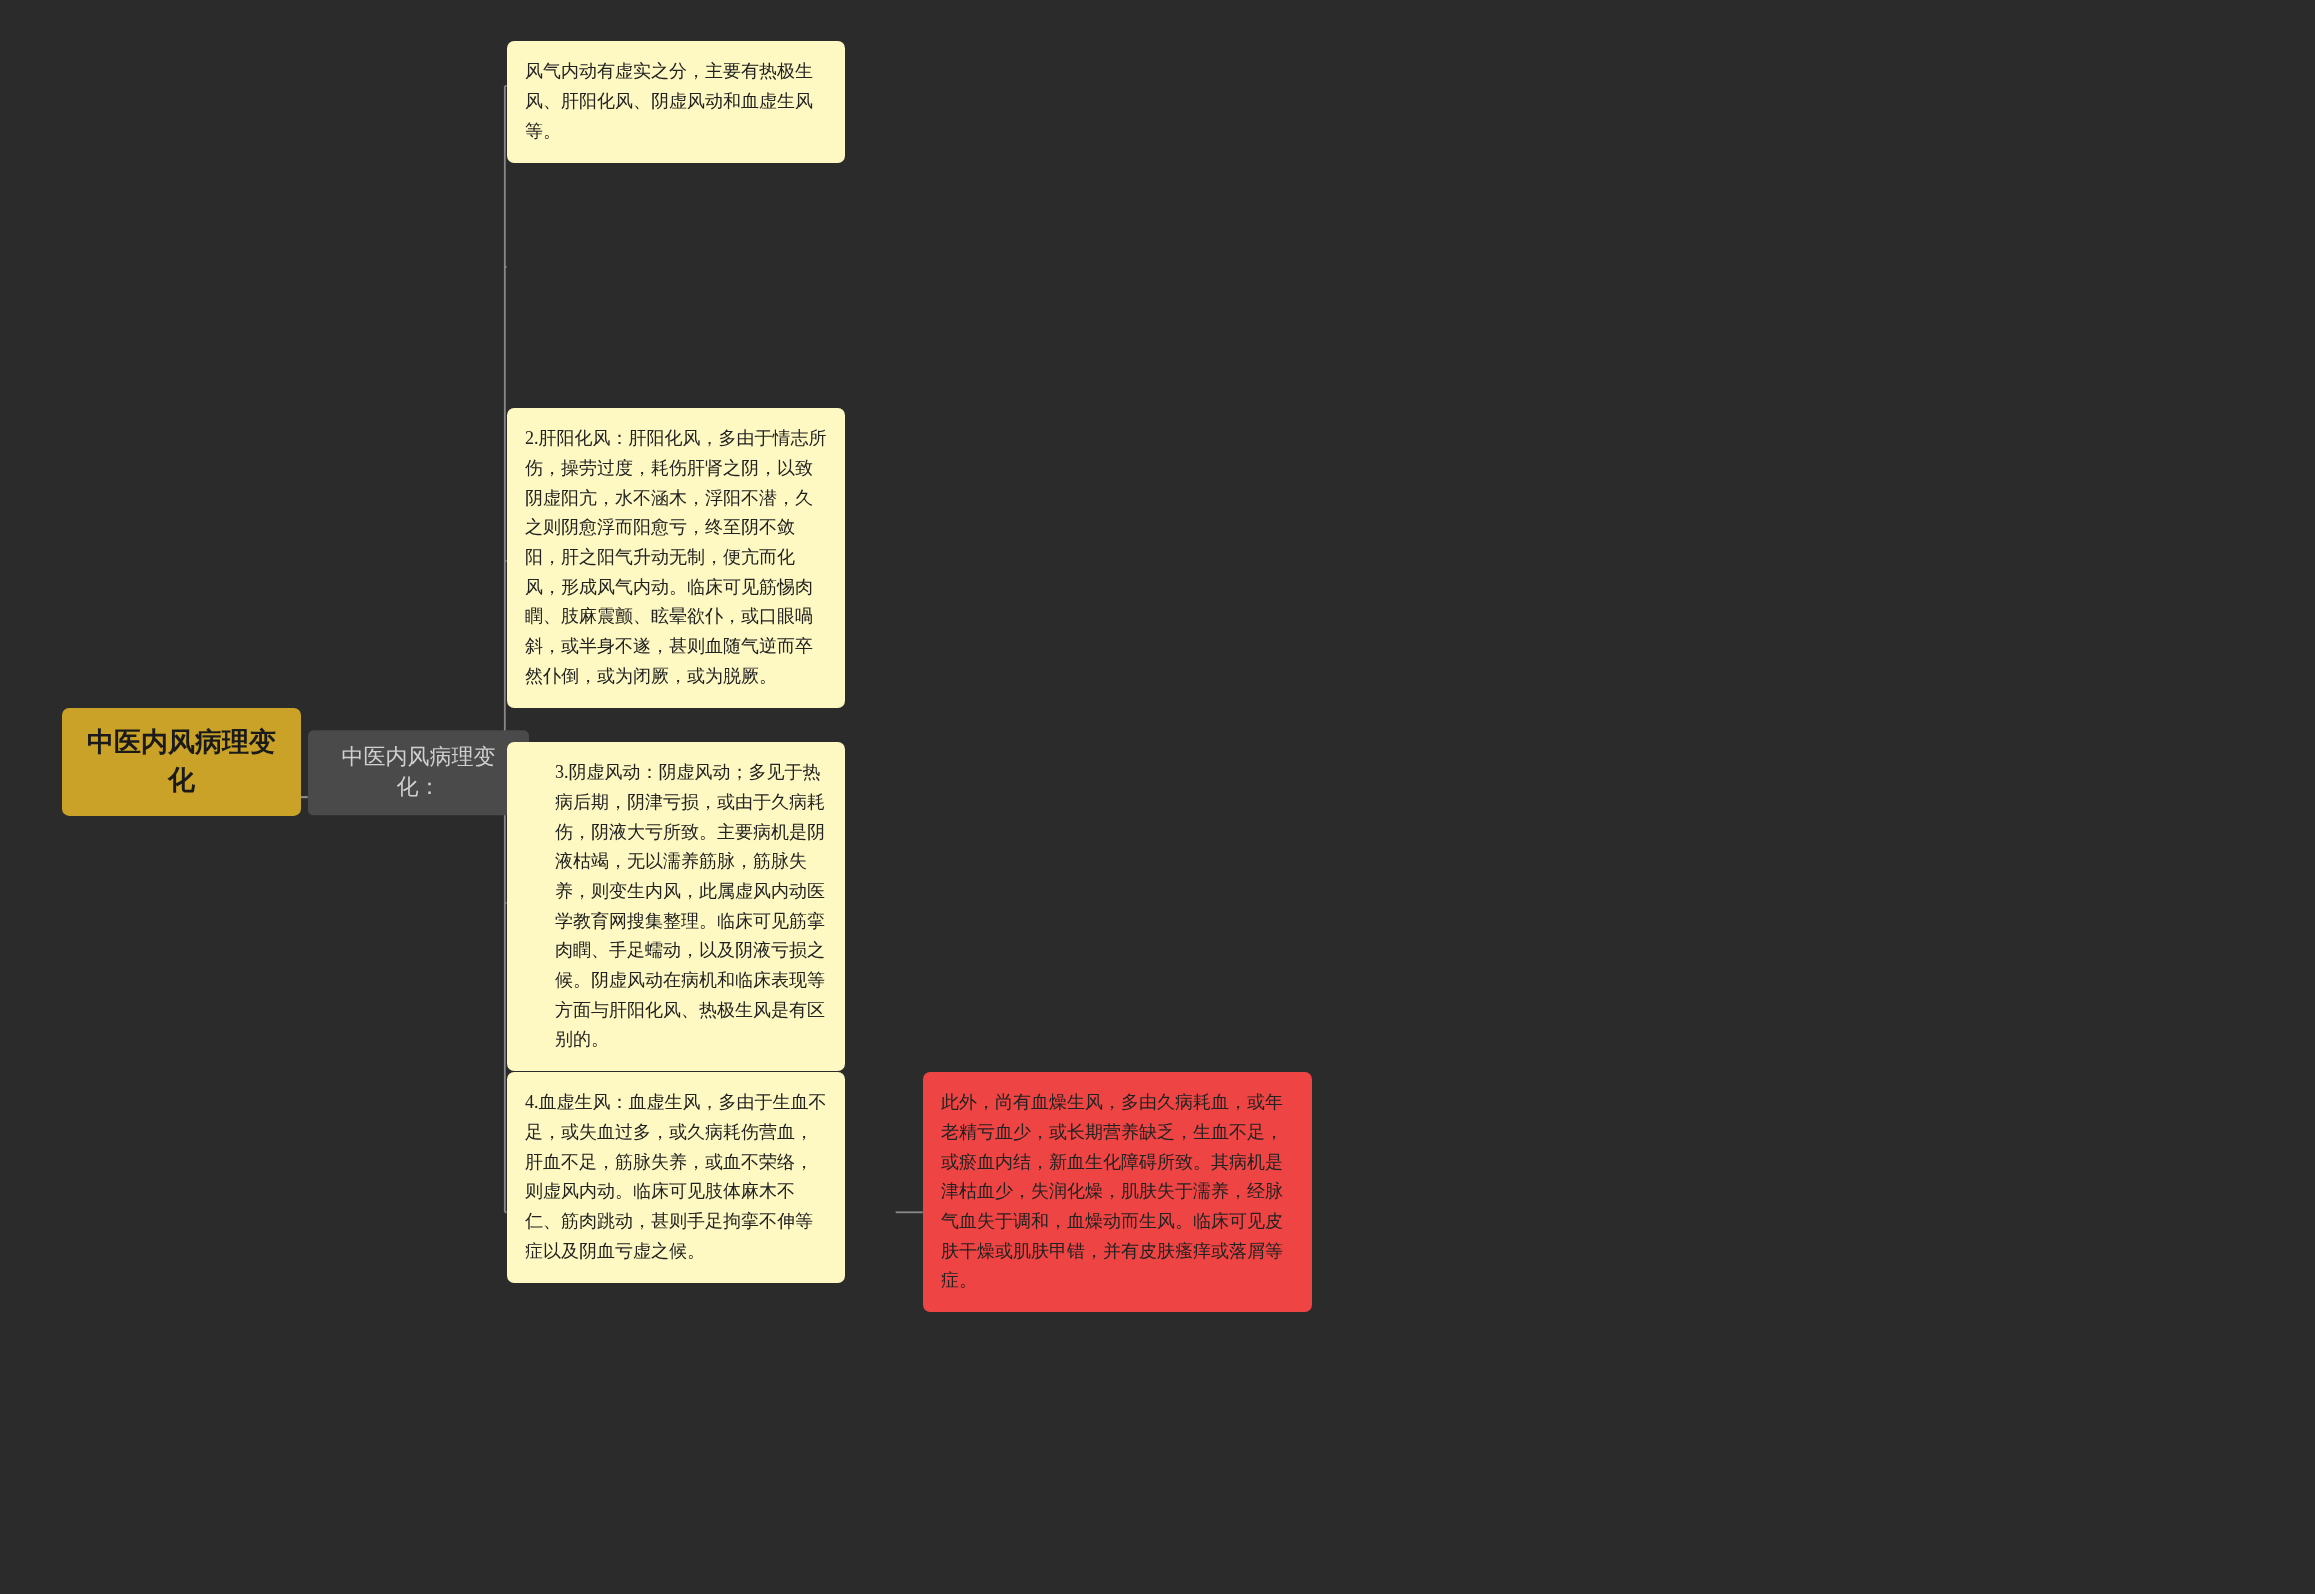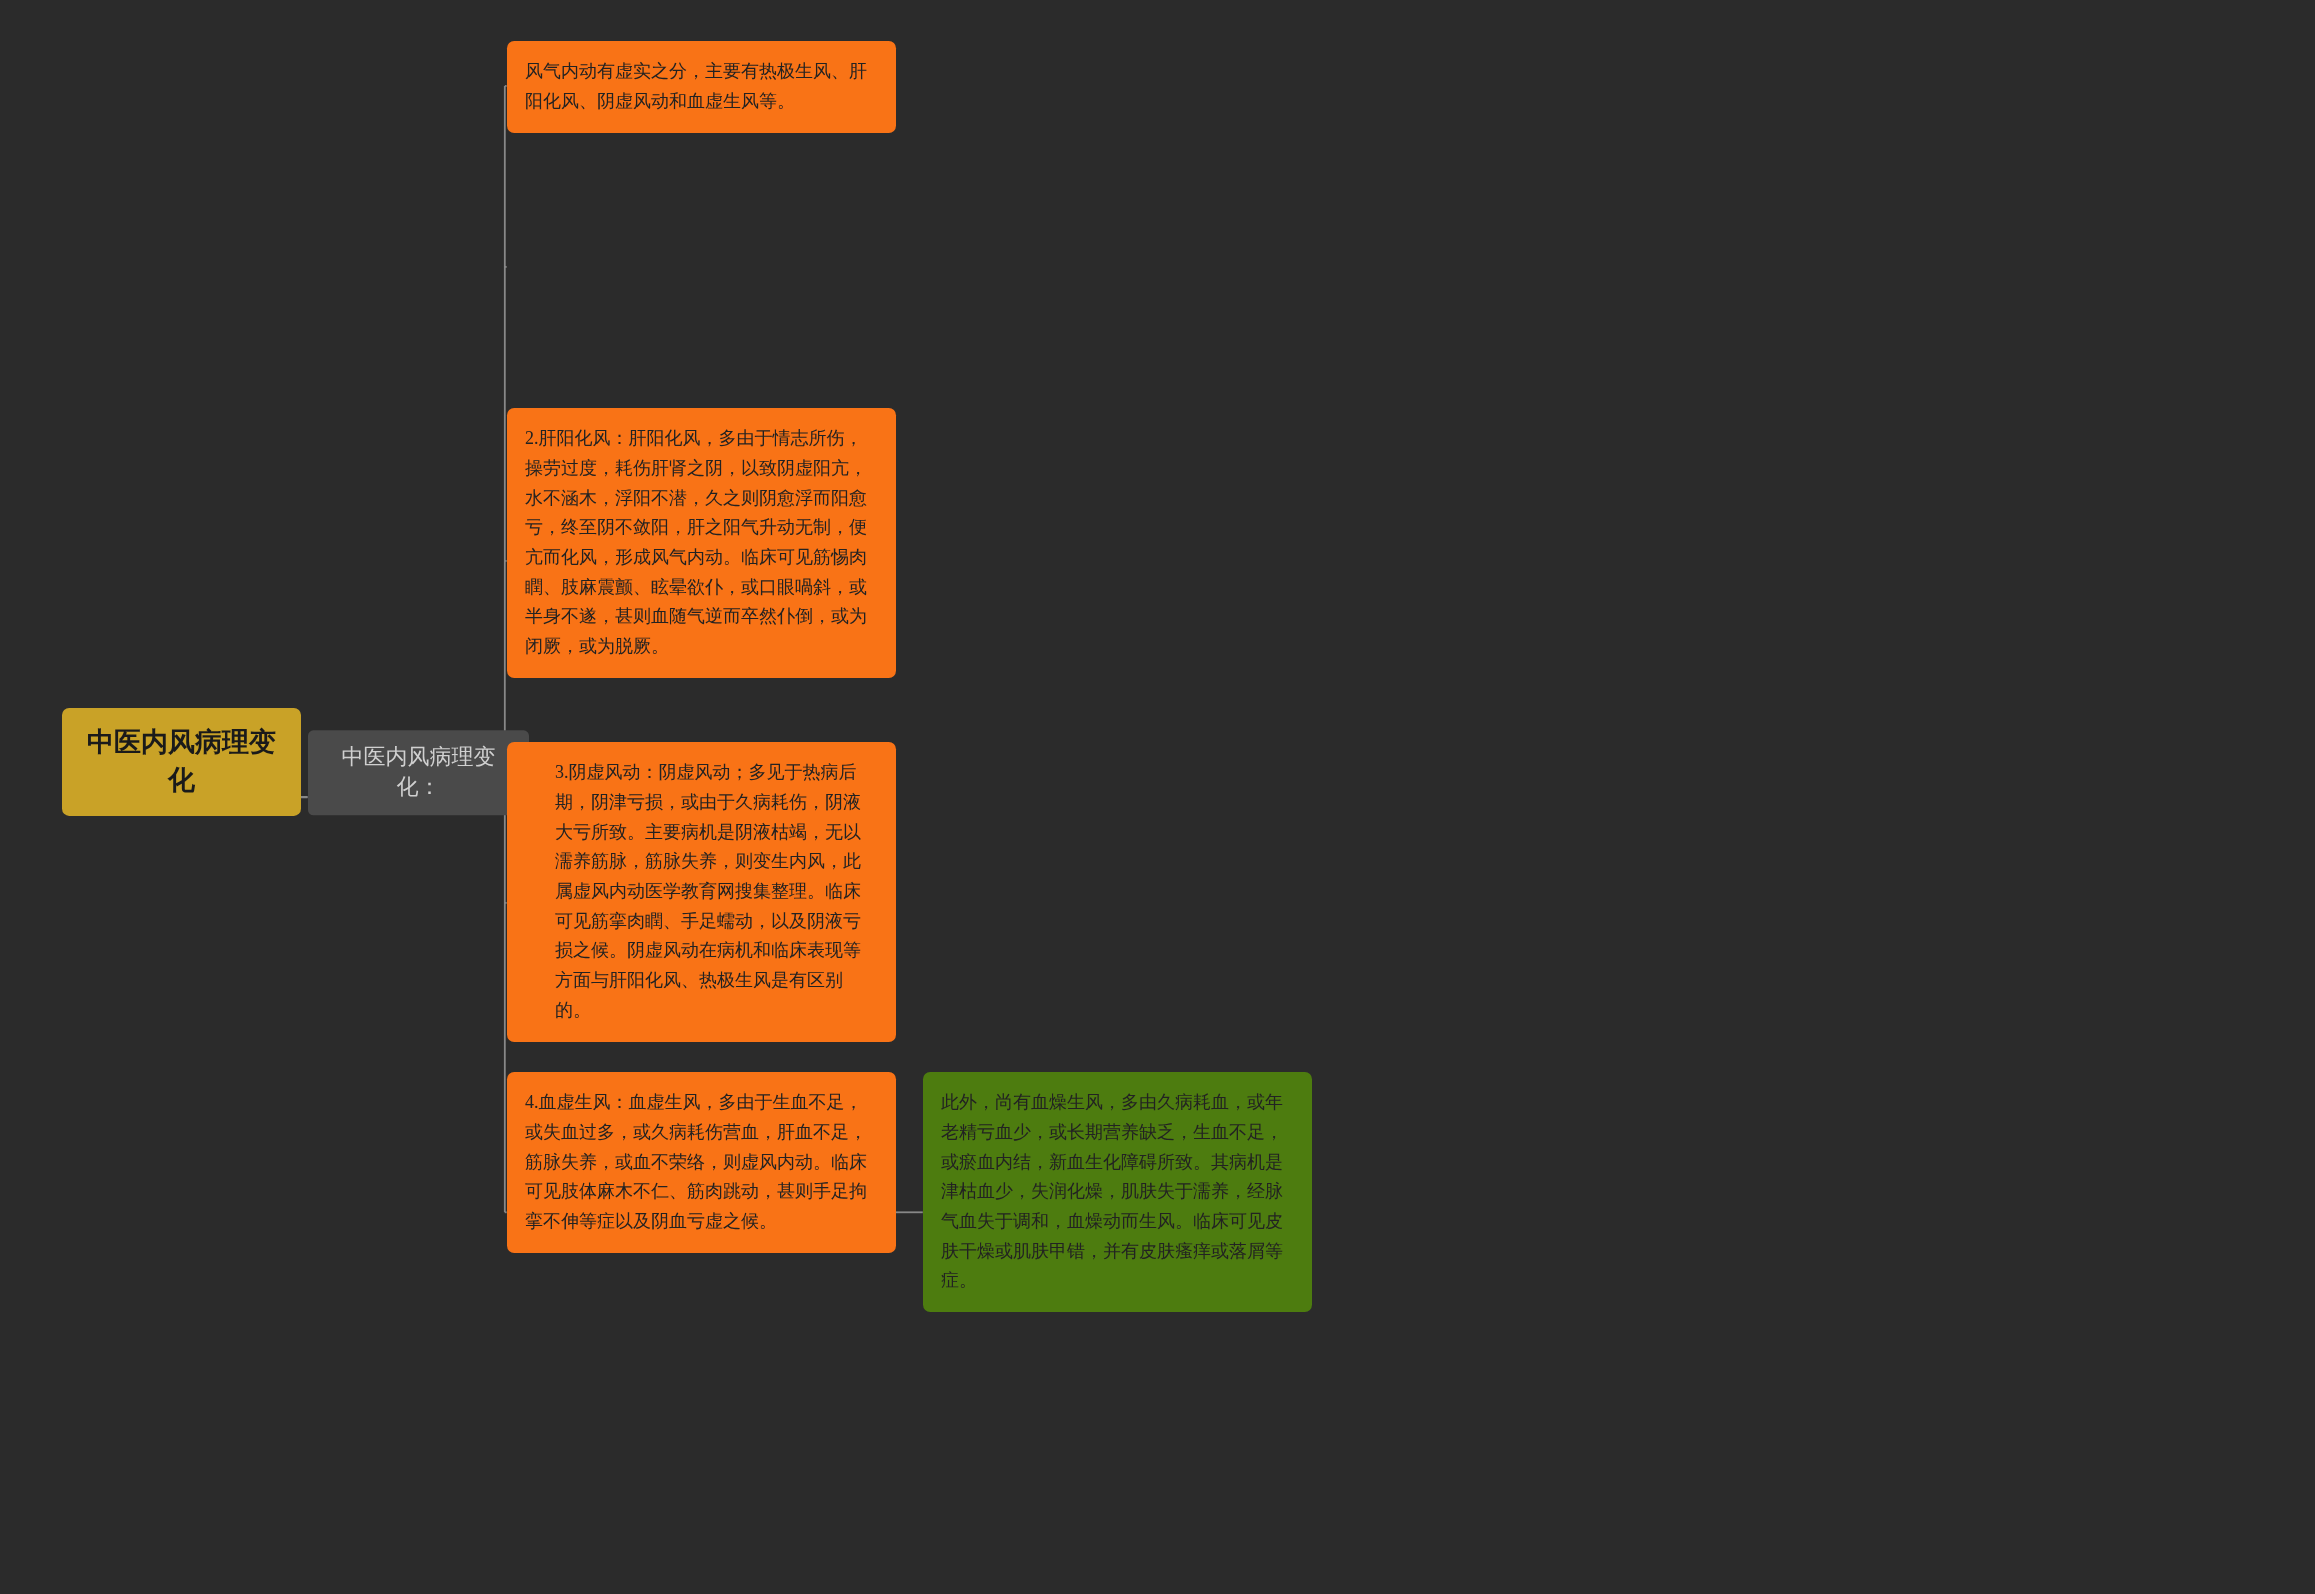--- a/index.html
+++ b/index.html
@@ -60,34 +60,34 @@
 
     .middle-node span {
       color: #d0d0d0;
       font-size: 22px;
       text-align: center;
     }
 
     
     .card {
       position: absolute;
-      background: #f97316;
+      background: #fef9c3;
       border-radius: 7.2px;
       padding: 16.3px 18px;
-      width: 389px;
+      width: 338px;
       left: 507px;
       color: #222;
       font-size: 18px;
       line-height: 1.65;
     }
 
     
     .card-right {
       position: absolute;
-      background: #4d7c0f;
+      background: #ef4444;
       border-radius: 7.2px;
       padding: 16.3px 18px;
       width: 389px;
       left: 923px;
       color: #222;
       font-size: 18px;
       line-height: 1.65;
     }
 
     

